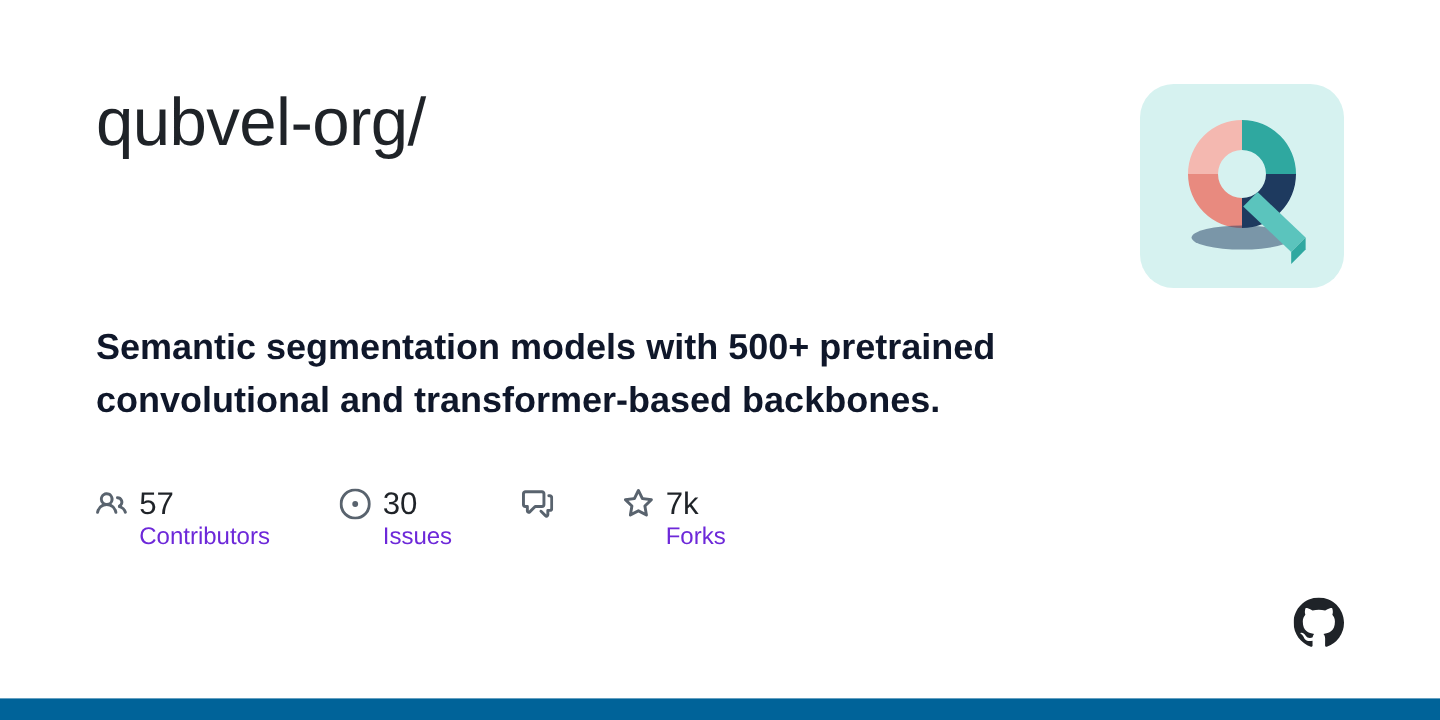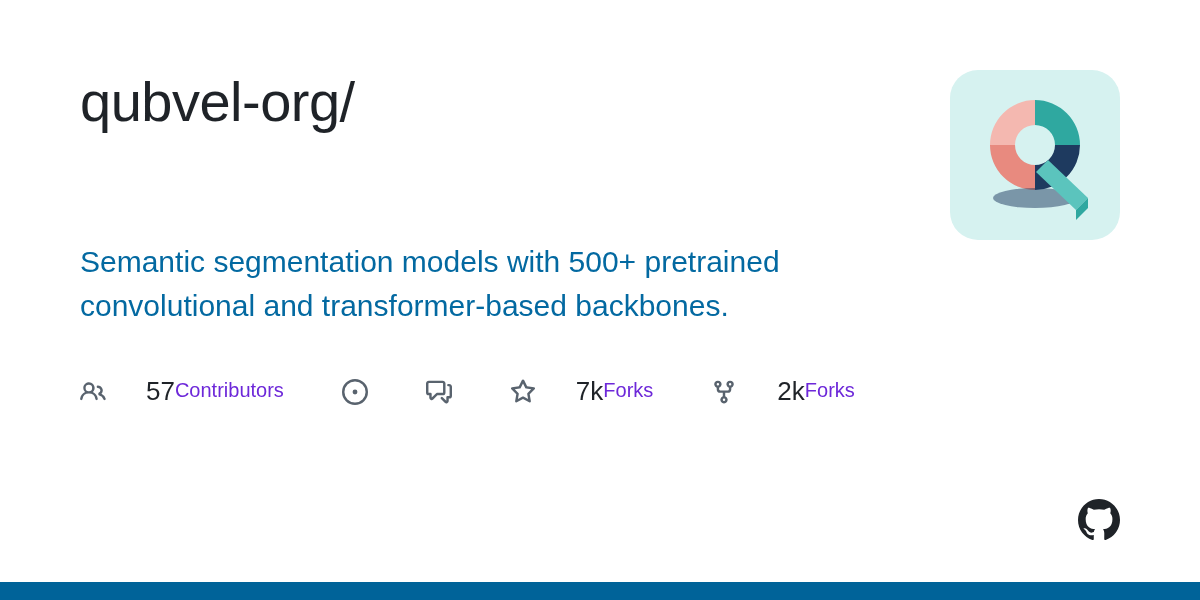--- a/index.html
+++ b/index.html
@@ -56,23 +56,24 @@
       background: #d6f2f0;
       display: flex;
       align-items: center;
       justify-content: center;
       flex-shrink: 0;
     }
     
     .description {
       font-size: 30px;
       line-height: 1.45;
-      color: #0369a1;
+      color: #0f172a;
+      margin-top: 28px;
       max-width: 760px;
-      font-weight: 400;
+      font-weight: 700;
     }
     
     .stats-row {
       display: flex;
       align-items: flex-start;
       gap: 58px;
       margin-top: 50px;
     }
     
     .stat {
@@ -81,22 +82,21 @@
       gap: 10px;
     }
     
     .stat-icon {
       color: #59636e;
       margin-top: 2px;
     }
     
     .stat-text {
       display: flex;
-      flex-direction: row;
-      margin-left: 30px;
+      flex-direction: column;
     }
     
     .stat-value {
       font-size: 26px;
       color: #1f2328;
       font-weight: 400;
       line-height: 1.1;
     }
     
     .stat-label {
@@ -168,20 +168,24 @@
       </div>
     </div>
 
     <div class="stat">
       <span class="stat-icon">
         <svg width="26" height="26" viewBox="0 0 16 16" fill="currentColor">
           <path d="M8 9.5a1.5 1.5 0 1 0 0-3 1.5 1.5 0 0 0 0 3Z"></path>
           <path d="M8 0a8 8 0 1 1 0 16A8 8 0 0 1 8 0ZM1.5 8a6.5 6.5 0 1 0 13 0 6.5 6.5 0 0 0-13 0Z"></path>
         </svg>
       </span>
+      <div class="stat-text">
+        <span class="stat-value">30</span>
+        <span class="stat-label">Issues</span>
+      </div>
     </div>
 
     <div class="stat">
       <span class="stat-icon">
         <svg width="26" height="26" viewBox="0 0 16 16" fill="currentColor">
           <path d="M1.75 1h8.5c.966 0 1.75.784 1.75 1.75v5.5A1.75 1.75 0 0 1 10.25 10H7.061l-2.574 2.573A1.458 1.458 0 0 1 2 11.543V10h-.25A1.75 1.75 0 0 1 0 8.25v-5.5C0 1.784.784 1 1.75 1ZM1.5 2.75v5.5c0 .138.112.25.25.25h1a.75.75 0 0 1 .75.75v2.19l2.72-2.72a.749.749 0 0 1 .53-.22h3.5a.25.25 0 0 0 .25-.25v-5.5a.25.25 0 0 0-.25-.25h-8.5a.25.25 0 0 0-.25.25Zm13 2a.25.25 0 0 0-.25-.25h-.5a.75.75 0 0 1 0-1.5h.5c.966 0 1.75.784 1.75 1.75v5.5A1.75 1.75 0 0 1 14.25 12H14v1.543a1.458 1.458 0 0 1-2.487 1.03L9.22 12.28a.749.749 0 0 1 .326-1.275.749.749 0 0 1 .734.215l2.22 2.22v-2.19a.75.75 0 0 1 .75-.75h1a.25.25 0 0 0 .25-.25Z"></path>
         </svg>
       </span>
     </div>
 
@@ -190,31 +194,20 @@
         <svg width="26" height="26" viewBox="0 0 16 16" fill="currentColor">
           <path d="M8 .25a.75.75 0 0 1 .673.418l1.882 3.815 4.21.612a.75.75 0 0 1 .416 1.279l-3.046 2.97.719 4.192a.751.751 0 0 1-1.088.791L8 12.347l-3.766 1.98a.75.75 0 0 1-1.088-.79l.72-4.194L.818 6.374a.75.75 0 0 1 .416-1.28l4.21-.611L7.327.668A.75.75 0 0 1 8 .25Zm0 2.445L6.615 5.5a.75.75 0 0 1-.564.41l-3.097.45 2.24 2.184a.75.75 0 0 1 .216.664l-.528 3.084 2.769-1.456a.75.75 0 0 1 .698 0l2.77 1.456-.53-3.084a.75.75 0 0 1 .216-.664l2.24-2.183-3.096-.45a.75.75 0 0 1-.564-.41L8 2.694Z"></path>
         </svg>
       </span>
       <div class="stat-text">
         <span class="stat-value">7k</span>
         <span class="stat-label">Forks</span>
       </div>
     </div>
 
-    <div class="stat">
-      <span class="stat-icon">
-        <svg width="26" height="26" viewBox="0 0 16 16" fill="currentColor">
-          <path d="M5 5.372v.878c0 .414.336.75.75.75h4.5a.75.75 0 0 0 .75-.75v-.878a2.25 2.25 0 1 1 1.5 0v.878a2.25 2.25 0 0 1-2.25 2.25h-1.5v2.128a2.251 2.251 0 1 1-1.5 0V8.5h-1.5A2.25 2.25 0 0 1 3.5 6.25v-.878a2.25 2.25 0 1 1 1.5 0ZM5 3.25a.75.75 0 1 0-1.5 0 .75.75 0 0 0 1.5 0Zm6.75.75a.75.75 0 1 0 0-1.5.75.75 0 0 0 0 1.5Zm-3 8.75a.75.75 0 1 0-1.5 0 .75.75 0 0 0 1.5 0Z"></path>
-        </svg>
-      </span>
-      <div class="stat-text">
-        <span class="stat-value">2k</span>
-        <span class="stat-label">Forks</span>
-      </div>
-    </div>
 
   </div>
 
   <div class="github-mark">
     <svg width="42" height="42" viewBox="0 0 16 16" fill="currentColor">
       <path d="M8 0C3.58 0 0 3.58 0 8c0 3.54 2.29 6.53 5.47 7.59.4.07.55-.17.55-.38 0-.19-.01-.82-.01-1.49-2.01.37-2.53-.49-2.69-.94-.09-.23-.48-.94-.82-1.13-.28-.15-.68-.52-.01-.53.63-.01 1.08.58 1.23.82.72 1.21 1.87.87 2.33.66.07-.52.28-.87.51-1.07-1.78-.2-3.64-.89-3.64-3.95 0-.87.31-1.59.82-2.15-.08-.2-.36-1.02.08-2.12 0 0 .67-.21 2.2.82.64-.18 1.32-.27 2-.27.68 0 1.36.09 2 .27 1.53-1.04 2.2-.82 2.2-.82.44 1.1.16 1.92.08 2.12.51.56.82 1.27.82 2.15 0 3.07-1.87 3.75-3.65 3.95.29.25.54.73.54 1.48 0 1.07-.01 1.93-.01 2.2 0 .21.15.46.55.38A8.013 8.013 0 0 0 16 8c0-4.42-3.58-8-8-8z"></path>
     </svg>
   </div>
 </div>
 

